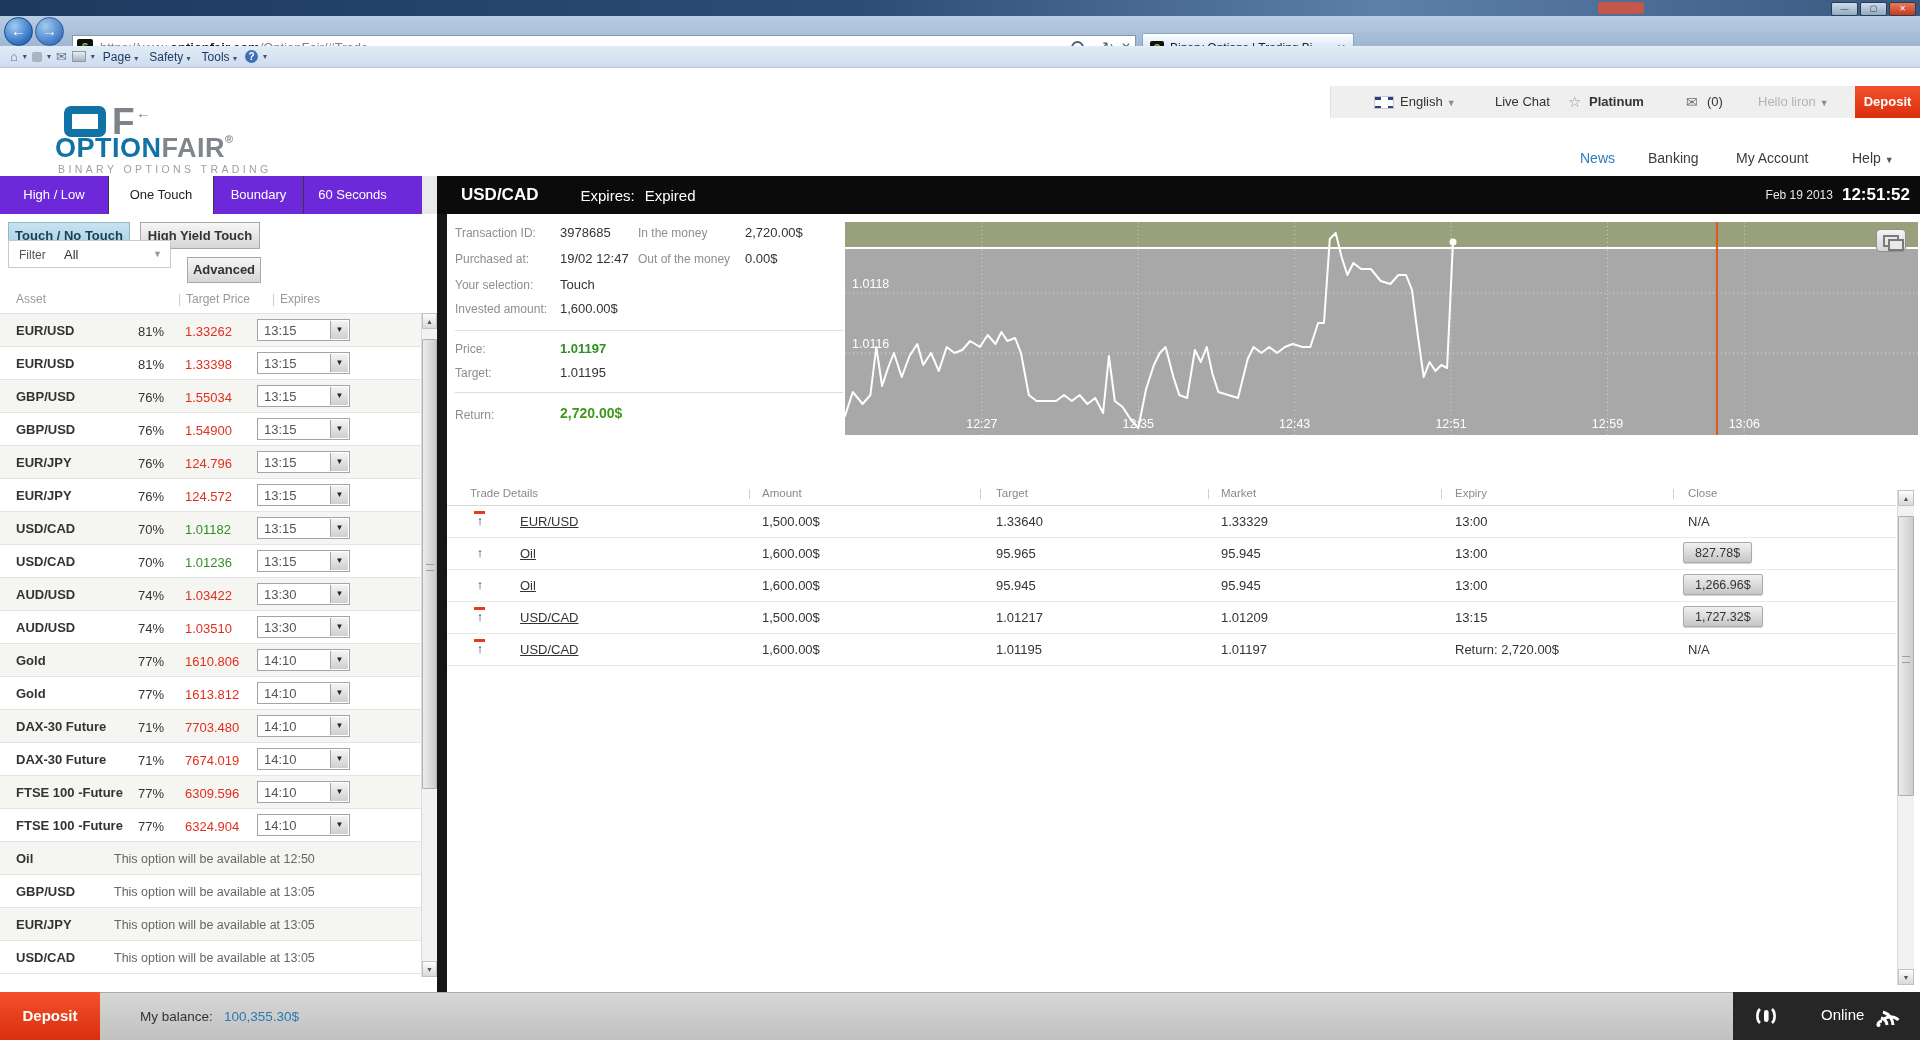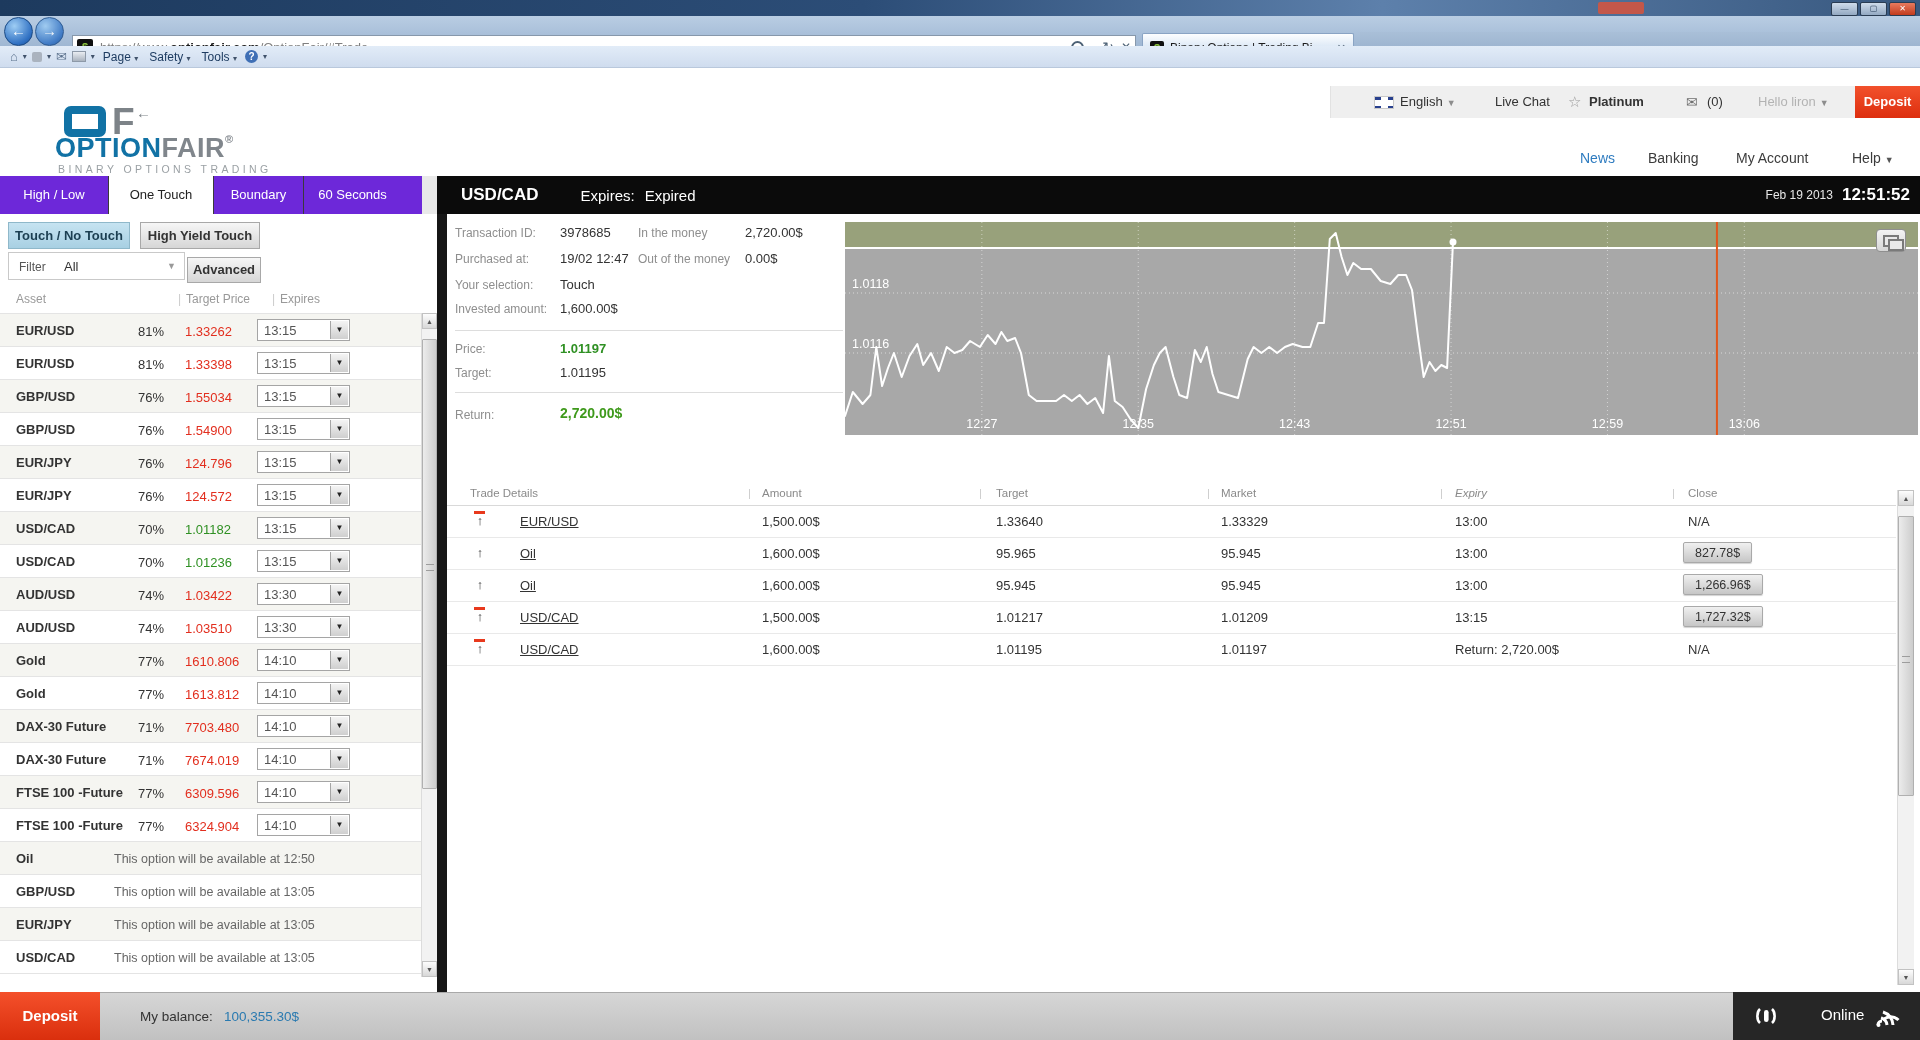--- a/index.html
+++ b/index.html
@@ -93,21 +93,21 @@
   .inst-date{margin-left:auto;font-size:12px;color:#e8e8e8;}
   .inst-time{font-size:17px;font-weight:bold;margin:0 10px 0 9px;}
 
   
   .btn-touch{position:absolute;left:8px;top:222px;width:122px;height:27px;box-sizing:border-box;
     background:linear-gradient(#c6e3f1,#a8d0e3);border:1px solid #8fb8ca;color:#1c3f52;
     font-size:13px;font-weight:bold;text-align:center;line-height:25px;}
   .silverbtn{box-sizing:border-box;background:linear-gradient(#f6f6f6,#d6d6d6);border:1px solid #a8a8a8;
     color:#333;font-size:13px;text-align:center;}
   .btn-hyt{position:absolute;left:140px;top:222px;width:120px;height:27px;line-height:25px;font-weight:bold;}
-  .filterbox{position:absolute;left:8px;top:252px;width:177px;height:28px;border:1px solid #c9c9c9;background:#fff;box-sizing:border-box;}
+  .filterbox{position:absolute;left:8px;top:240px;width:163px;height:28px;border:1px solid #c9c9c9;background:#fff;box-sizing:border-box;}
   .filterlabel{position:absolute;left:10px;top:7px;font-size:12px;color:#555;}
   .filterval{position:absolute;left:55px;top:6px;font-size:13px;color:#333;}
   .filtercaret{position:absolute;right:8px;top:8px;font-size:9px;color:#999;}
   .btn-adv{position:absolute;left:187px;top:257px;width:74px;height:26px;line-height:24px;font-weight:bold;}
   .lp-header{position:absolute;left:0;top:292px;width:421px;height:20px;font-size:12px;color:#999;}
   .lp-header span{position:absolute;top:0;}
   .sep{color:#ccc;}
   .lp-rows{position:absolute;left:0;top:313px;width:421px;border-top:1px solid #e4e4e4;}
   .arow{position:relative;height:33px;border-bottom:1px solid #e4e4e4;background:#fff;box-sizing:border-box;}
   .arow.alt{background:#f5f5f1;}
@@ -503,21 +503,21 @@
 
   <div class="thead">
     <span style="left:23px;">Trade Details</span>
     <span class="sep" style="left:301px;">|</span>
     <span style="left:315px;">Amount</span>
     <span class="sep" style="left:532px;">|</span>
     <span style="left:549px;">Target</span>
     <span class="sep" style="left:760px;">|</span>
     <span style="left:774px;">Market</span>
     <span class="sep" style="left:993px;">|</span>
-    <span style="left:1008px;font-style:italic;">Expiry</span>
+    <span style="left:1008px;">Expiry</span>
     <span class="sep" style="left:1225px;">|</span>
     <span style="left:1241px;">Close</span>
   </div>
   <div class="trows" id="trade-rows">
       <div class="trow">
         <span class="ticon touch">
           <i>↑</i>
         </span>
         <a class="tasset">EUR/USD</a>
         <span class="tamount">1,500.00$</span>

